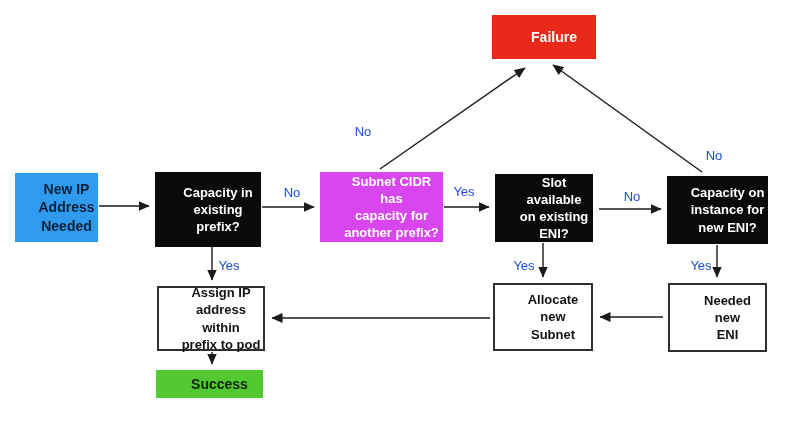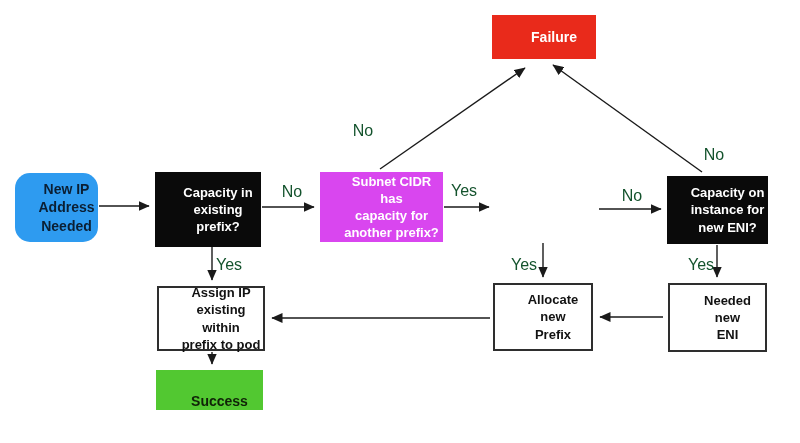--- a/index.html
+++ b/index.html
@@ -36,39 +36,39 @@
     line-height: 1.32;
   }
   .decision .label { color: #ffffff; }
   .action {
     background: #ffffff;
     border: 2px solid #2e2e2e;
   }
   .action .label { color: #121212; }
   .terminal .label { font-size: 14px; }
 
-  #node-new-ip-needed        { left: 15px;  top: 173px; width: 83px;  height: 69px; border-radius: 15px; }
+  #node-new-ip-needed        { left: 15px;  top: 173px; width: 83px;  height: 69px; }
   #node-new-ip-needed .label { color: #0b1f33; }
   #node-capacity-existing-prefix { left: 155px; top: 172px; width: 106px; height: 75px; }
   #node-subnet-cidr-capacity { left: 320px; top: 172px; width: 123px; height: 70px; }
   #node-slot-available-eni   { left: 495px; top: 174px; width: 98px;  height: 68px; }
   #node-capacity-instance-eni{ left: 667px; top: 176px; width: 101px; height: 68px; }
   #node-failure              { left: 492px; top: 15px;  width: 104px; height: 44px; }
   #node-failure .label       { color: #ffffff; }
   #node-assign-ip            { left: 157px; top: 286px; width: 108px; height: 65px; }
   #node-allocate-prefix      { left: 493px; top: 283px; width: 100px; height: 68px; }
   #node-attach-eni           { left: 668px; top: 283px; width: 99px;  height: 69px; }
-  #node-success              { left: 156px; top: 370px; width: 107px; height: 40px; align-items: flex-end; }
+  #node-success              { left: 156px; top: 370px; width: 107px; height: 28px; }
   #node-success .label       { color: #102208; }
 
   .edge-label {
     position: absolute;
     transform: translate(-50%, -50%);
-    font-size: 16px;
-    color: #14532d;
+    font-size: 13px;
+    color: #1d4ed8;
   }
   #lbl-capacity-prefix-no   { left: 292px; top: 192px; }
   #lbl-capacity-prefix-yes  { left: 229px; top: 265px; }
   #lbl-subnet-cidr-no       { left: 363px; top: 131px; }
   #lbl-subnet-cidr-yes      { left: 464px; top: 191px; }
   #lbl-slot-eni-yes         { left: 524px; top: 265px; }
   #lbl-slot-eni-no          { left: 632px; top: 196px; }
   #lbl-capacity-instance-no { left: 714px; top: 155px; }
   #lbl-capacity-instance-yes{ left: 701px; top: 265px; }
 </style>
@@ -109,40 +109,45 @@
     <span class="label">Capacity in
 existing prefix?</span>
   </div>
 
   <div id="node-subnet-cidr-capacity" class="node decision" style="background: #d946ef;">
     <span class="label">Subnet CIDR has
 capacity for
 another prefix?</span>
   </div>
 
+  <div id="node-slot-available-eni" class="node decision" style="background: rgb(10, 10, 10);">
+    <span class="label">Slot available
+on existing
+ENI?</span>
+  </div>
 
   <div id="node-capacity-instance-eni" class="node decision" style="background: rgb(10, 10, 10);">
     <span class="label">Capacity on
 instance for
 new ENI?</span>
   </div>
 
   <div id="node-failure" class="node terminal" style="background: rgb(233, 42, 27);">
     <span class="label">Failure</span>
   </div>
 
   <div id="node-assign-ip" class="node action">
     <span class="label">Assign IP
-existing within
+address within
 prefix to pod</span>
   </div>
 
   <div id="node-allocate-prefix" class="node action">
     <span class="label">Allocate new
-Prefix</span>
+Subnet</span>
   </div>
 
   <div id="node-attach-eni" class="node action">
     <span class="label">Needed new
 ENI</span>
   </div>
 
   <div id="node-success" class="node terminal" style="background: rgb(82, 200, 49);">
     <span class="label">Success</span>
   </div>

